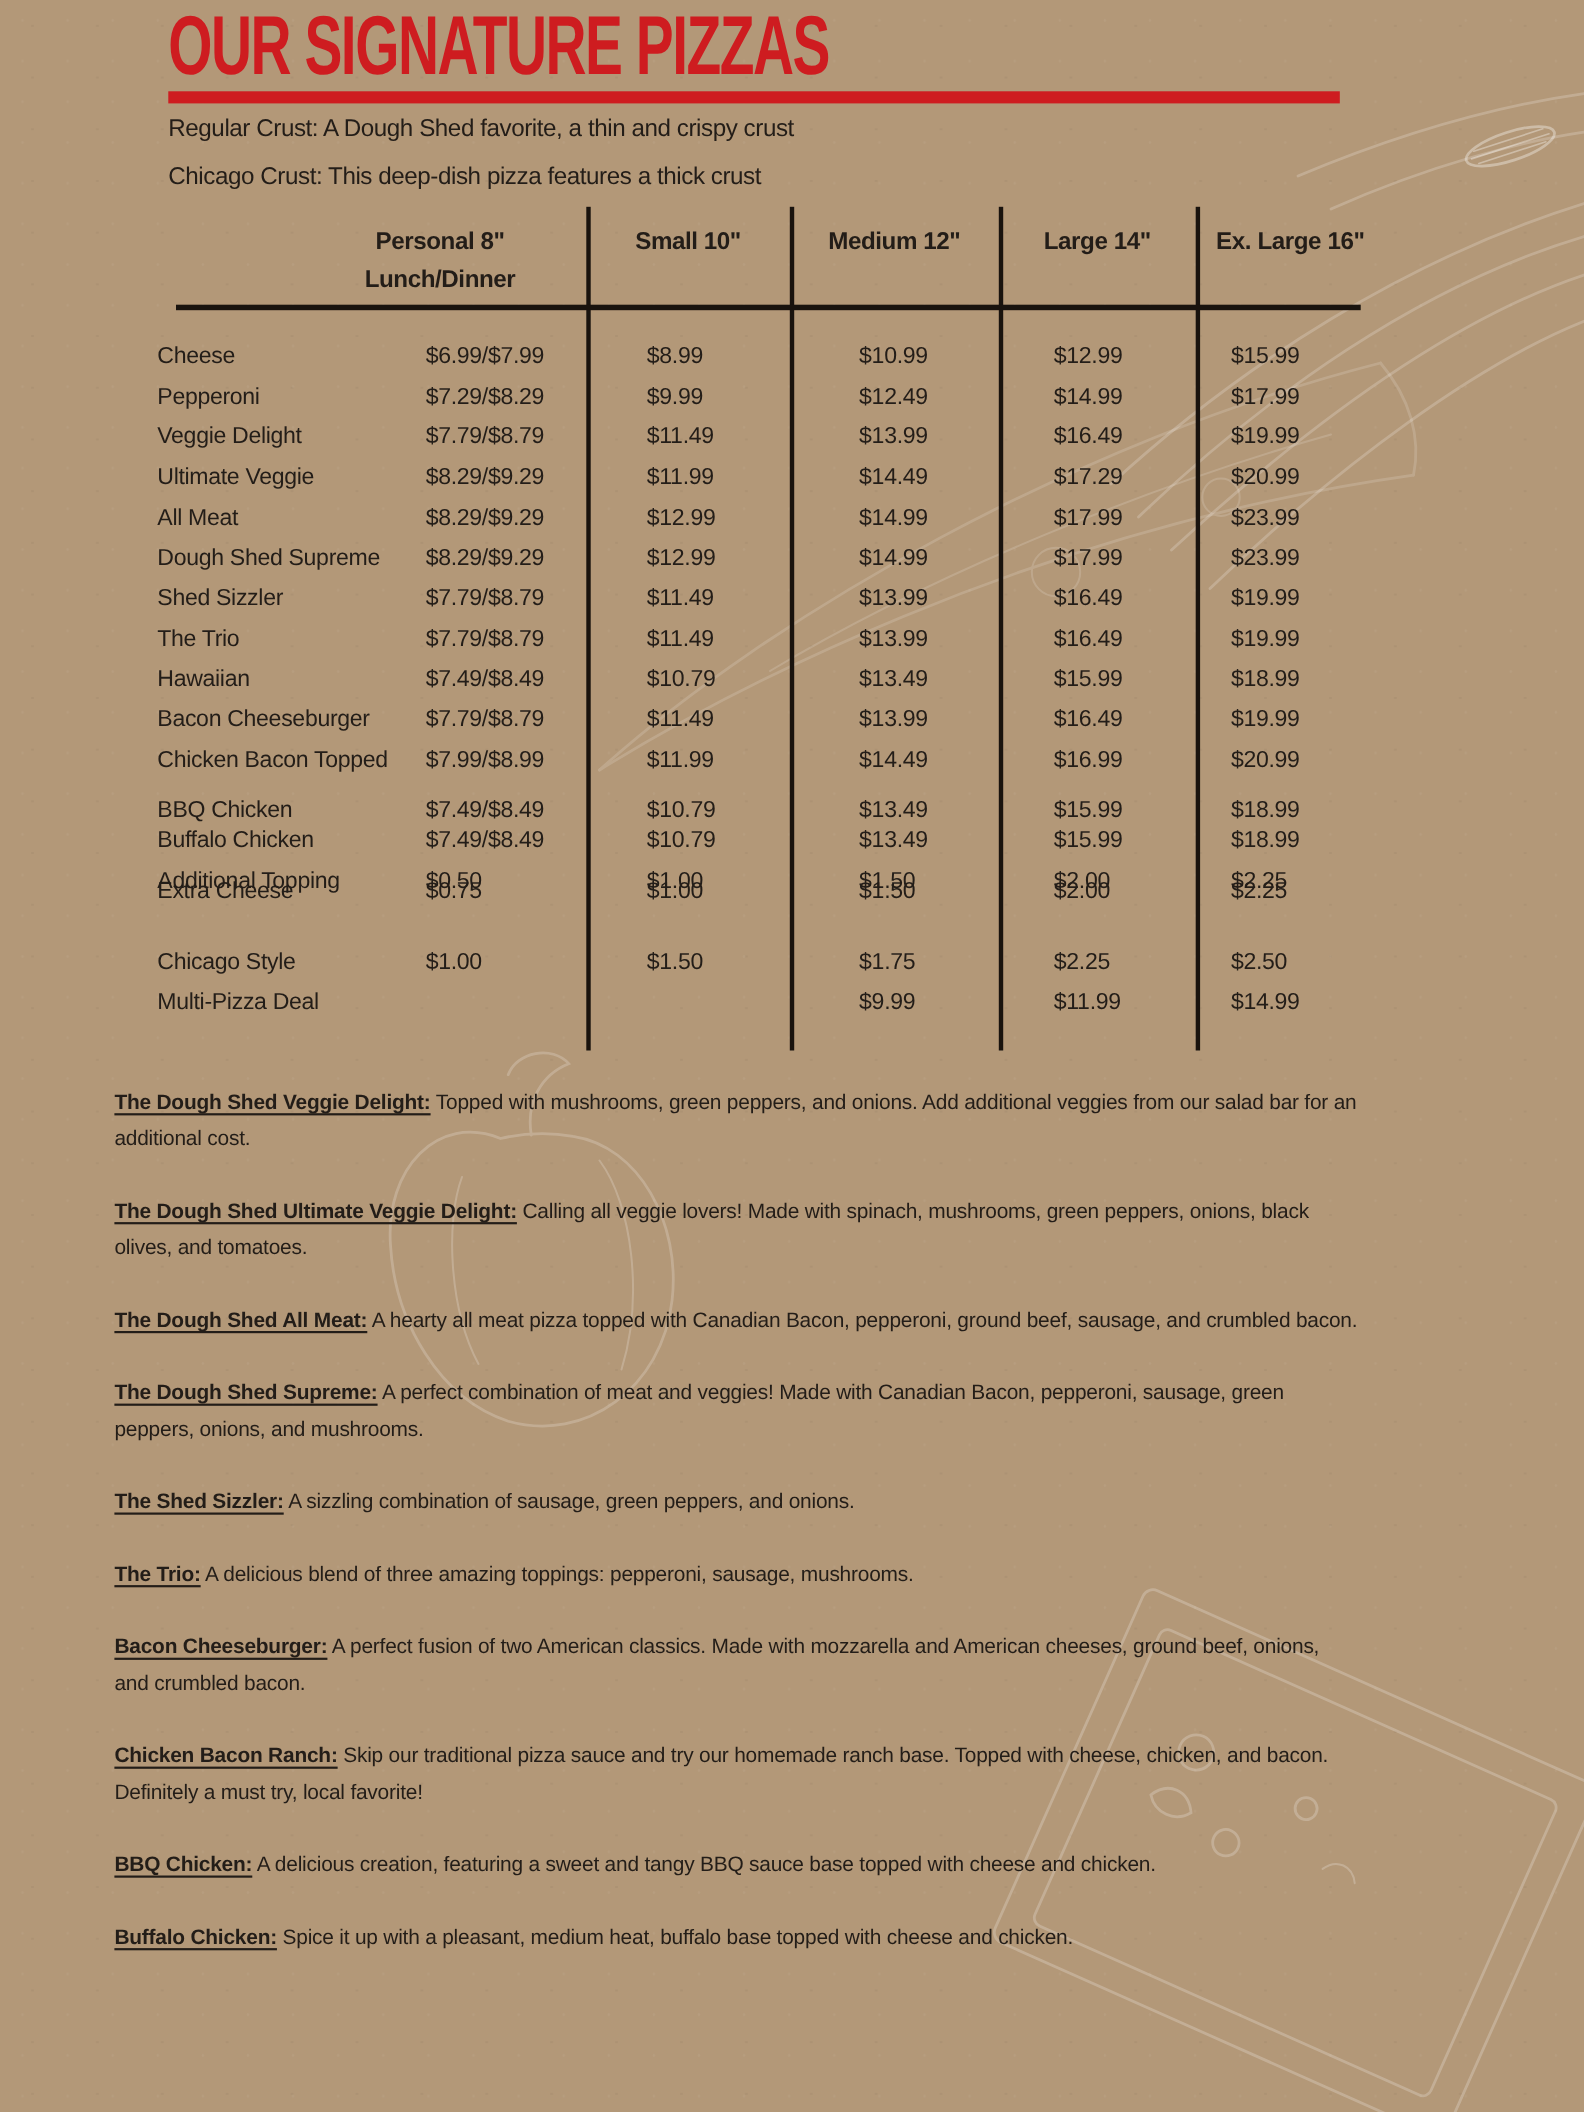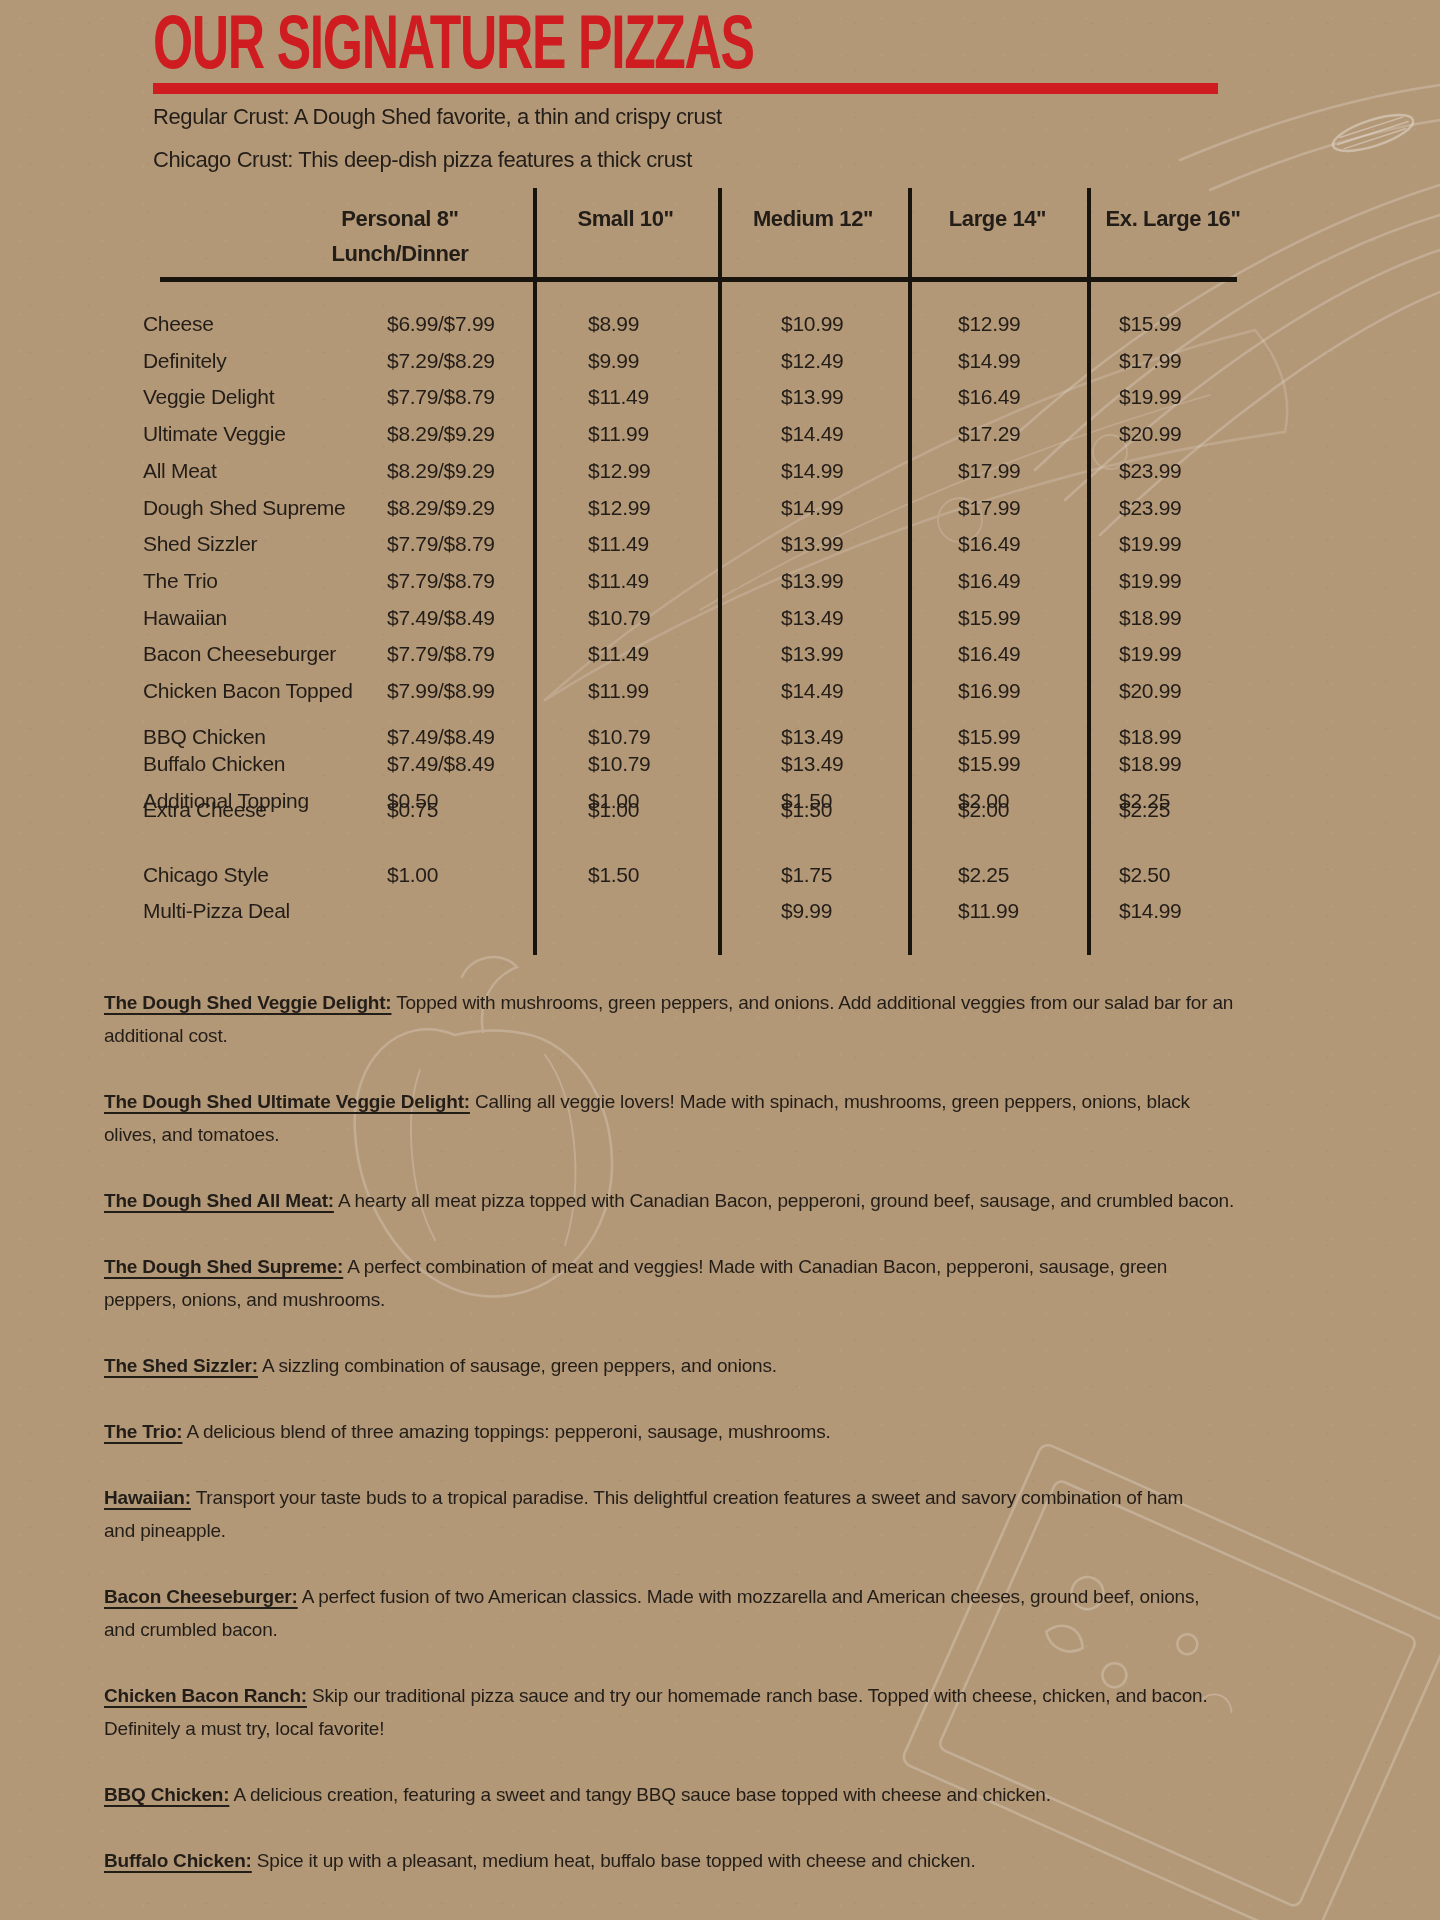--- a/index.html
+++ b/index.html
@@ -127,21 +127,21 @@
     <div id="rows">
         <div class="trow" style="top: 312px;">
           <span class="cell c0">Cheese</span>
           <span class="cell c1">$6.99/$7.99</span>
           <span class="cell c2">$8.99</span>
           <span class="cell c3">$10.99</span>
           <span class="cell c4">$12.99</span>
           <span class="cell c5">$15.99</span>
         </div>
         <div class="trow" style="top: 349px;">
-          <span class="cell c0">Definitely</span>
+          <span class="cell c0">Pepperoni</span>
           <span class="cell c1">$7.29/$8.29</span>
           <span class="cell c2">$9.99</span>
           <span class="cell c3">$12.49</span>
           <span class="cell c4">$14.99</span>
           <span class="cell c5">$17.99</span>
         </div>
         <div class="trow" style="top: 385px;">
           <span class="cell c0">Veggie Delight</span>
           <span class="cell c1">$7.79/$8.79</span>
           <span class="cell c2">$11.49</span>
@@ -267,22 +267,20 @@
   <section id="descs">
       <p class="desc"><span class="dlabel">The Dough Shed Veggie Delight:</span> <span class="dtext">Topped with mushrooms, green peppers, and onions. Add additional veggies from our salad bar for an
 additional cost.</span></p>
       <p class="desc"><span class="dlabel">The Dough Shed Ultimate Veggie Delight:</span> <span class="dtext">Calling all veggie lovers! Made with spinach, mushrooms, green peppers, onions, black
 olives, and tomatoes.</span></p>
       <p class="desc"><span class="dlabel">The Dough Shed All Meat:</span> <span class="dtext">A hearty all meat pizza topped with Canadian Bacon, pepperoni, ground beef, sausage, and crumbled bacon.</span></p>
       <p class="desc"><span class="dlabel">The Dough Shed Supreme:</span> <span class="dtext">A perfect combination of meat and veggies!  Made with Canadian Bacon, pepperoni, sausage, green
 peppers, onions, and mushrooms.</span></p>
       <p class="desc"><span class="dlabel">The Shed Sizzler:</span> <span class="dtext">A sizzling combination of sausage, green peppers, and onions.</span></p>
       <p class="desc"><span class="dlabel">The Trio:</span> <span class="dtext">A delicious blend of three amazing toppings: pepperoni, sausage, mushrooms.</span></p>
-      <p class="desc"><span class="dlabel">Hawaiian:</span> <span class="dtext">Transport your taste buds to a tropical paradise. This delightful creation features a sweet and savory combination of ham
-and pineapple.</span></p>
       <p class="desc"><span class="dlabel">Bacon Cheeseburger:</span> <span class="dtext">A perfect fusion of two American classics. Made with mozzarella and American cheeses, ground beef, onions,
 and crumbled bacon.</span></p>
       <p class="desc"><span class="dlabel">Chicken Bacon Ranch:</span> <span class="dtext">Skip our traditional pizza sauce and try our homemade ranch base.  Topped with cheese, chicken, and bacon.
 Definitely a must try, local favorite!</span></p>
       <p class="desc"><span class="dlabel">BBQ Chicken:</span> <span class="dtext">A delicious creation, featuring a sweet and tangy BBQ sauce base topped with cheese and chicken.</span></p>
       <p class="desc"><span class="dlabel">Buffalo Chicken:</span> <span class="dtext">Spice it up with a pleasant, medium heat, buffalo base topped with cheese and chicken.</span></p>
     </section>
 
 </main>
 

